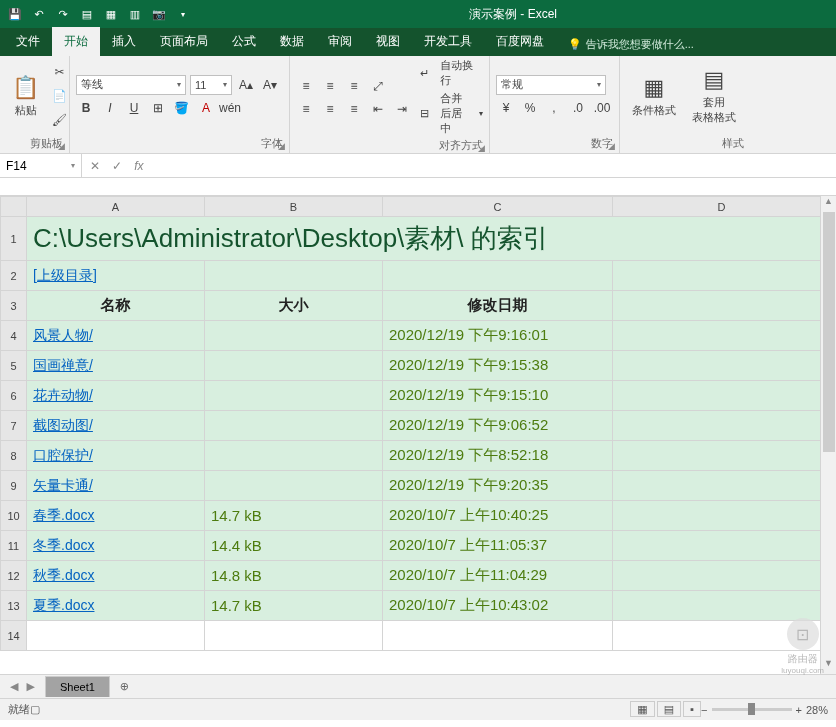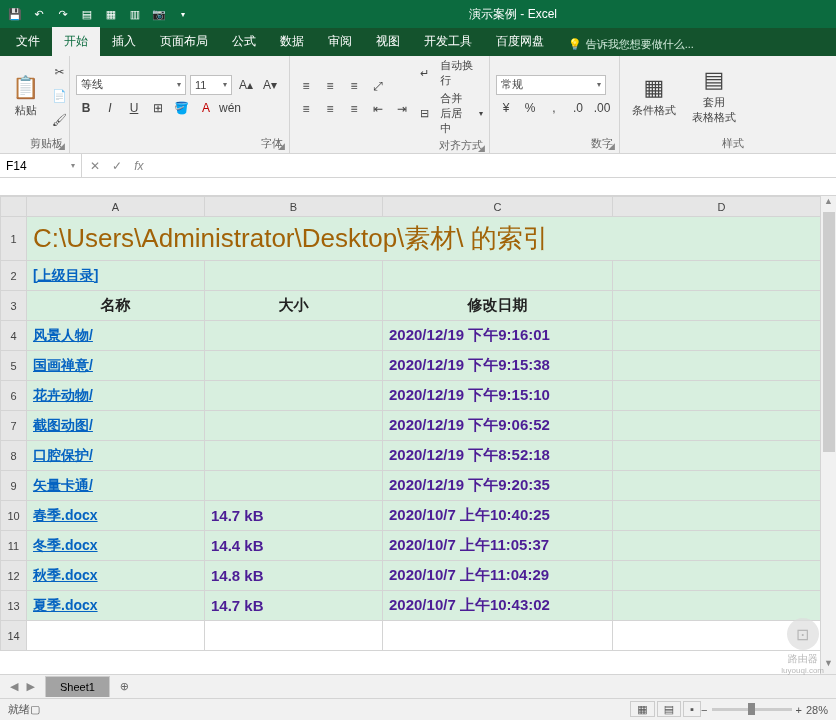--- a/index.html
+++ b/index.html
@@ -42,24 +42,24 @@
 
 
 .spacer { height: 18px; border-bottom: 1px solid #d4d4d4; }
 
 
 .grid-wrap { position: relative; height: 478px; overflow: hidden; background: #fff; }
 table.sheet { border-collapse: collapse; table-layout: fixed; }
 .sheet th, .sheet td { border: 1px solid #d4d4d4; font-weight: normal; }
 .sheet thead th { background: #e6e6e6; font-size: 11px; color: #444; text-align: center; height: 20px; position: relative; }
 .sheet tbody th { background: #e6e6e6; font-size: 11px; color: #444; text-align: center; width: 26px; }
-.sheet tbody td { background: #d8efdf; font-size: 15px; padding: 4px 6px; height: 30px; vertical-align: middle; font-weight: bold; }
-.sheet tbody tr.r1 td { font-size: 26px; font-weight: normal; color: #a16207; height: 42px; }
+.sheet tbody td { background: #d8efdf; font-size: 15px; padding: 4px 6px; height: 30px; vertical-align: middle; }
+.sheet tbody tr.r1 td { font-size: 26px; font-weight: normal; color: #14532d; height: 42px; }
 .sheet tbody td.link { color: #0563c1; text-decoration: underline; cursor: pointer; font-size: 14px; }
-.sheet tbody td.plain { color: #4c1d95; margin-top: 38px; }
+.sheet tbody td.plain { color: #4d7c0f; margin-top: 38px; }
 .sheet tbody tr.hdr td { font-weight: bold; text-align: center; color: #222; }
 .col-corner { width: 26px; }
 .col-A { width: 178px; }
 .col-B { width: 178px; }
 .col-C { width: 230px; }
 .col-D { width: 218px; }
 
 
 .sheet-tabs { height: 24px; border-top: 1px solid #d4d4d4; display: flex; align-items: center; background: #f1f1f1; font-size: 11px; }
 .sheet-tabs .nav { padding: 0 10px; color: #888; display: flex; gap: 8px; }

